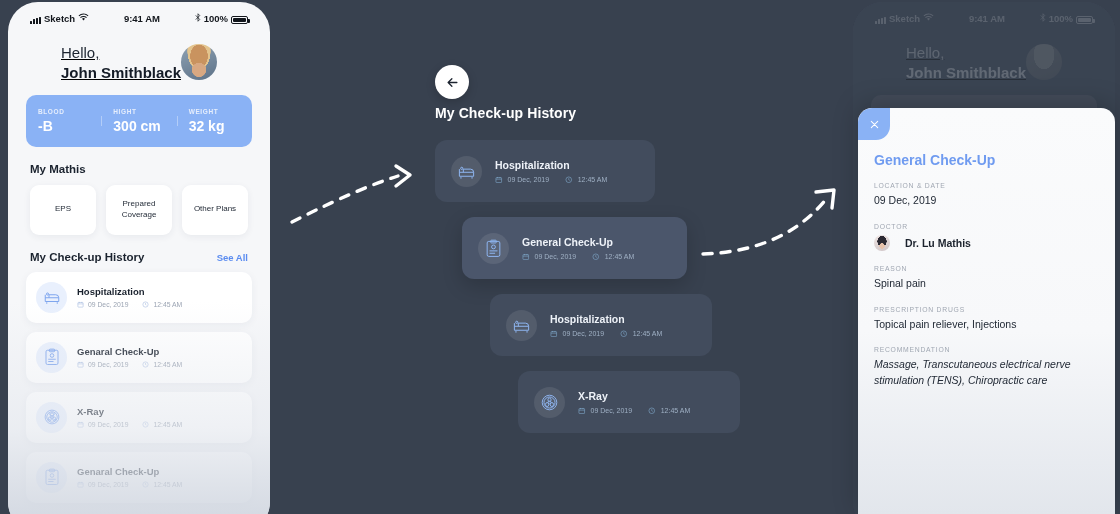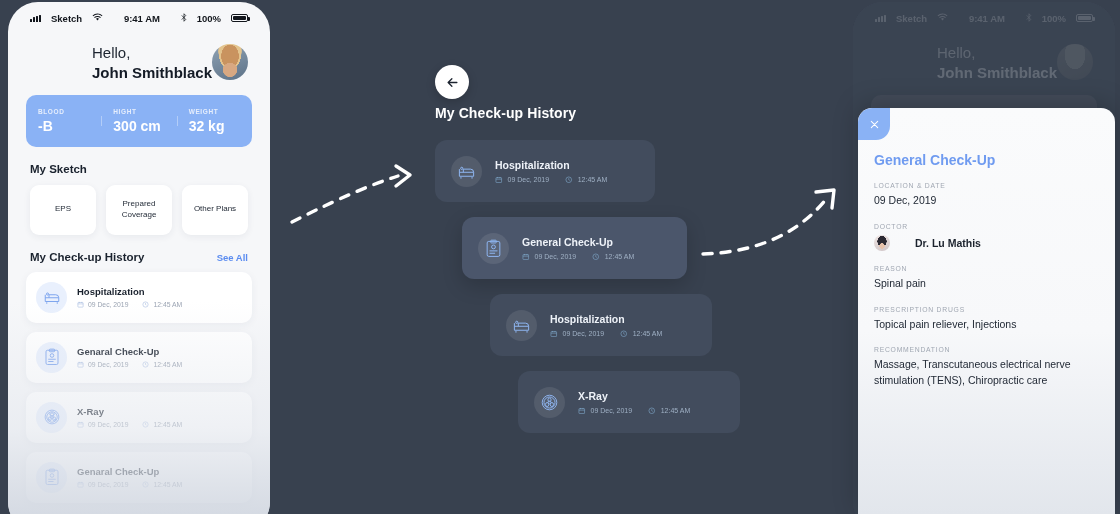--- a/index.html
+++ b/index.html
@@ -13,30 +13,30 @@
 
   
   #left-phone {
     position: absolute; left: 8px; top: 2px; width: 262px; height: 530px;
     background: #f6f7f9; border-radius: 30px; overflow: hidden;
   }
   .statusbar {
     height: 26px; display: flex; align-items: center; justify-content: space-between;
     padding: 6px 22px 0 22px; font-size: 9.5px; font-weight: bold; color: #12161c;
   }
-  .sb-left, .sb-right { display: flex; align-items: center; gap: 10px; }
+  .sb-left, .sb-right { display: flex; align-items: flex-end; gap: 3px; }
   .sig { display:inline-flex; align-items:flex-end; gap:1px; height:7px; }
   .sig i { width:2px; background:#12161c; display:block; border-radius:.5px; }
   .sig i:nth-child(1){height:3px}.sig i:nth-child(2){height:4.5px}
   .sig i:nth-child(3){height:6px}.sig i:nth-child(4){height:7px}
   .batt { width:17px; height:8px; border:1px solid #12161c; border-radius:2px; position:relative; }
   .batt::after{content:"";position:absolute;right:-3px;top:2px;width:1.5px;height:4px;background:#12161c;border-radius:0 1px 1px 0;}
   .batt i{position:absolute;left:1px;top:1px;bottom:1px;width:13px;background:#12161c;border-radius:1px;display:block;}
 
-  .greet-row { display:flex; align-items:center; justify-content:flex-end; padding: 14px 22px 0 22px; }
+  .greet-row { display:flex; align-items:center; justify-content:center; padding: 14px 22px 0 22px; text-decoration: underline; }
   .greet-hello { font-size: 15px; color:#1c2430; font-weight:400; line-height:1.45; }
   .greet-name { font-size: 15px; color:#141b26; font-weight:bold; line-height:1.25; }
   .avatar {
     width:36px;height:36px;border-radius:50%;flex:none;
     background:
       radial-gradient(circle at 50% 72%, #d8a882 0 22%, transparent 23%),
       radial-gradient(ellipse at 50% 34%, #c9935f 0 34%, transparent 35%),
       radial-gradient(ellipse at 50% 20%, #e3c48e 0 45%, transparent 46%),
       linear-gradient(160deg,#8fa2b4,#5d7288);
   }
@@ -134,21 +134,21 @@
     position:absolute; left:0; top:0; width:32px;height:32px;
     background:#8ab2f5; border-radius:14px 0 14px 0;
     display:flex;align-items:center;justify-content:center;
   }
   #close-btn svg{width:11px;height:11px;}
   #detail-body{ padding: 44px 16px 0 16px; }
   .d-title{ font-size:14px; font-weight:bold; color:#6f9bf0; }
   .d-field{ margin-top:14px; }
   .d-label{ font-size:6.8px; letter-spacing:.75px; color:#a0a7b2; font-weight:400; }
   .d-value{ font-size:10.5px; color:#222a36; margin-top:4px; line-height:1.5; }
-  .d-doc{ display:flex; align-items:center; gap:25px; margin-top:5px; }
+  .d-doc{ display:flex; align-items:center; gap:15px; margin-top:5px; }
   .d-doc span{ font-size:10.5px; font-weight:bold; color:#1b222d; }
 
   
   #arrows{ position:absolute; inset:0; pointer-events:none; }
 </style>
 </head>
 <body>
 
 <div id="stage">
 
@@ -201,21 +201,21 @@
       <div class="stat">
         <div class="stat-l">HIGHT</div>
         <div class="stat-v">300 cm</div>
       </div>
       <div class="stat">
         <div class="stat-l">WEIGHT</div>
         <div class="stat-v">32 kg</div>
       </div>
     </div>
 
-    <div class="sec-title">My Sketch</div>
+    <div class="sec-title">My Mathis</div>
     <div class="plans">
       <div class="plan">EPS</div>
       <div class="plan">Prepared Coverage</div>
       <div class="plan">Other Plans</div>
     </div>
 
     <div class="sec-head">
       <div class="sec-title" style="padding:0">My Check-up History</div>
       <div class="see-all">See All</div>
     </div>
@@ -560,21 +560,21 @@
       </div>
 
 
       <div class="d-field">
         <div class="d-label">PRESCRIPTION DRUGS</div>
         <div class="d-value">Topical pain reliever, Injections</div>
       </div>
 
       <div class="d-field">
         <div class="d-label">RECOMMENDATION</div>
-        <div class="d-value" style="max-width:205px;">Massage, Transcutaneous electrical nerve stimulation (TENS), Chiropractic care</div>
+        <div class="d-value" style="max-width:205px;font-style:italic;">Massage, Transcutaneous electrical nerve stimulation (TENS), Chiropractic care</div>
       </div>
     </div>
   </div>
 
   <svg id="arrows" viewBox="0 0 1120 514">
     <path d="M292 222 C 320 208, 360 188, 398 176" stroke="#ffffff" stroke-width="3.4" fill="none" stroke-linecap="round" stroke-dasharray="9 9"></path>
     <path d="M396 166 L 410 175 L 396 186" stroke="#ffffff" stroke-width="3.4" fill="none" stroke-linecap="round" stroke-linejoin="round"></path>
 
     <path d="M703 254 C 760 252, 800 232, 827 198" stroke="#ffffff" stroke-width="3.4" fill="none" stroke-linecap="round" stroke-dasharray="9 9"></path>
     <path d="M816 192 L 834 190 L 832 208" stroke="#ffffff" stroke-width="3.4" fill="none" stroke-linecap="round" stroke-linejoin="round"></path>

